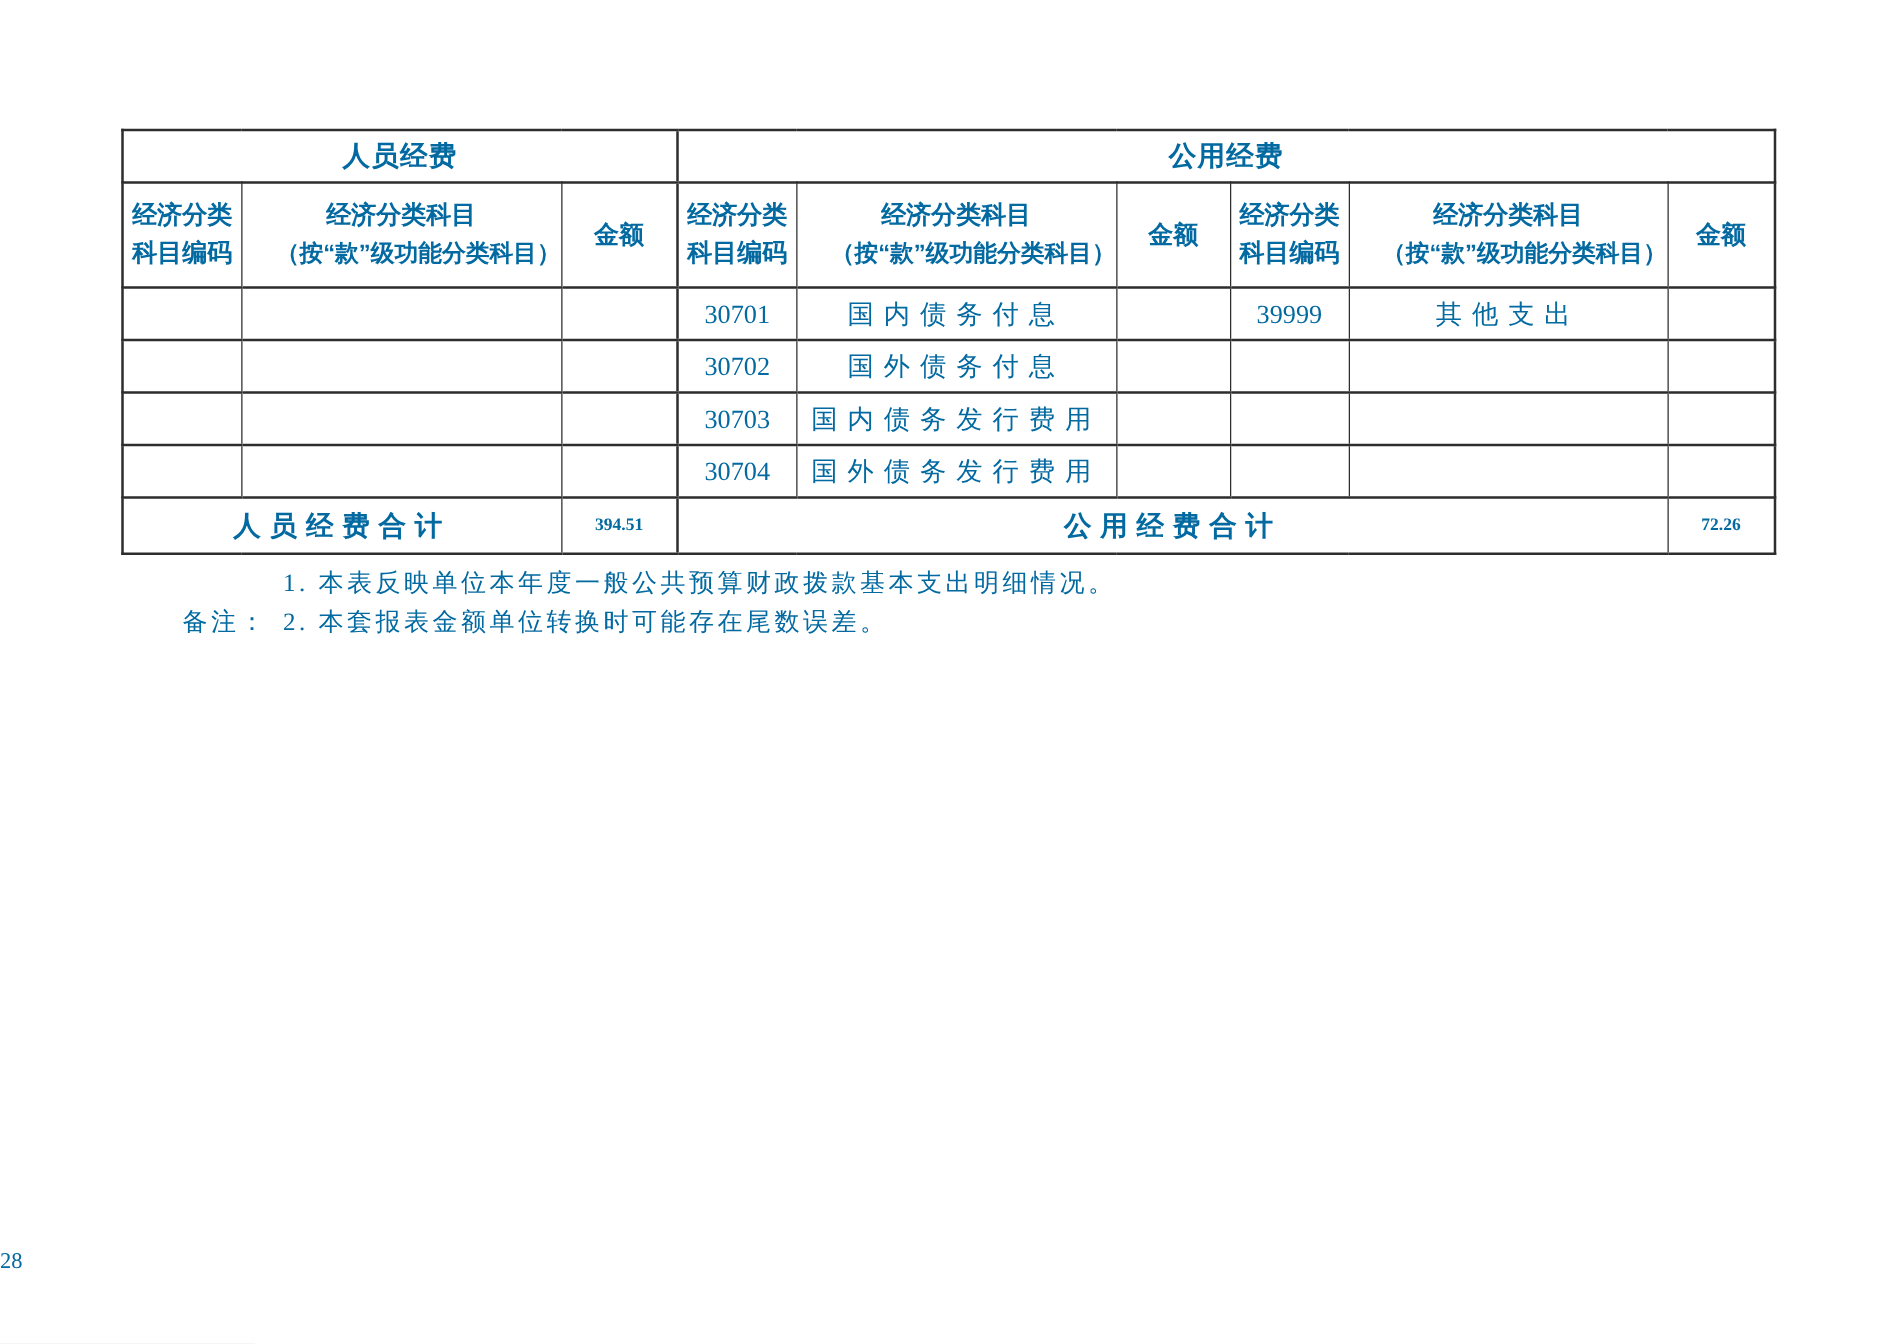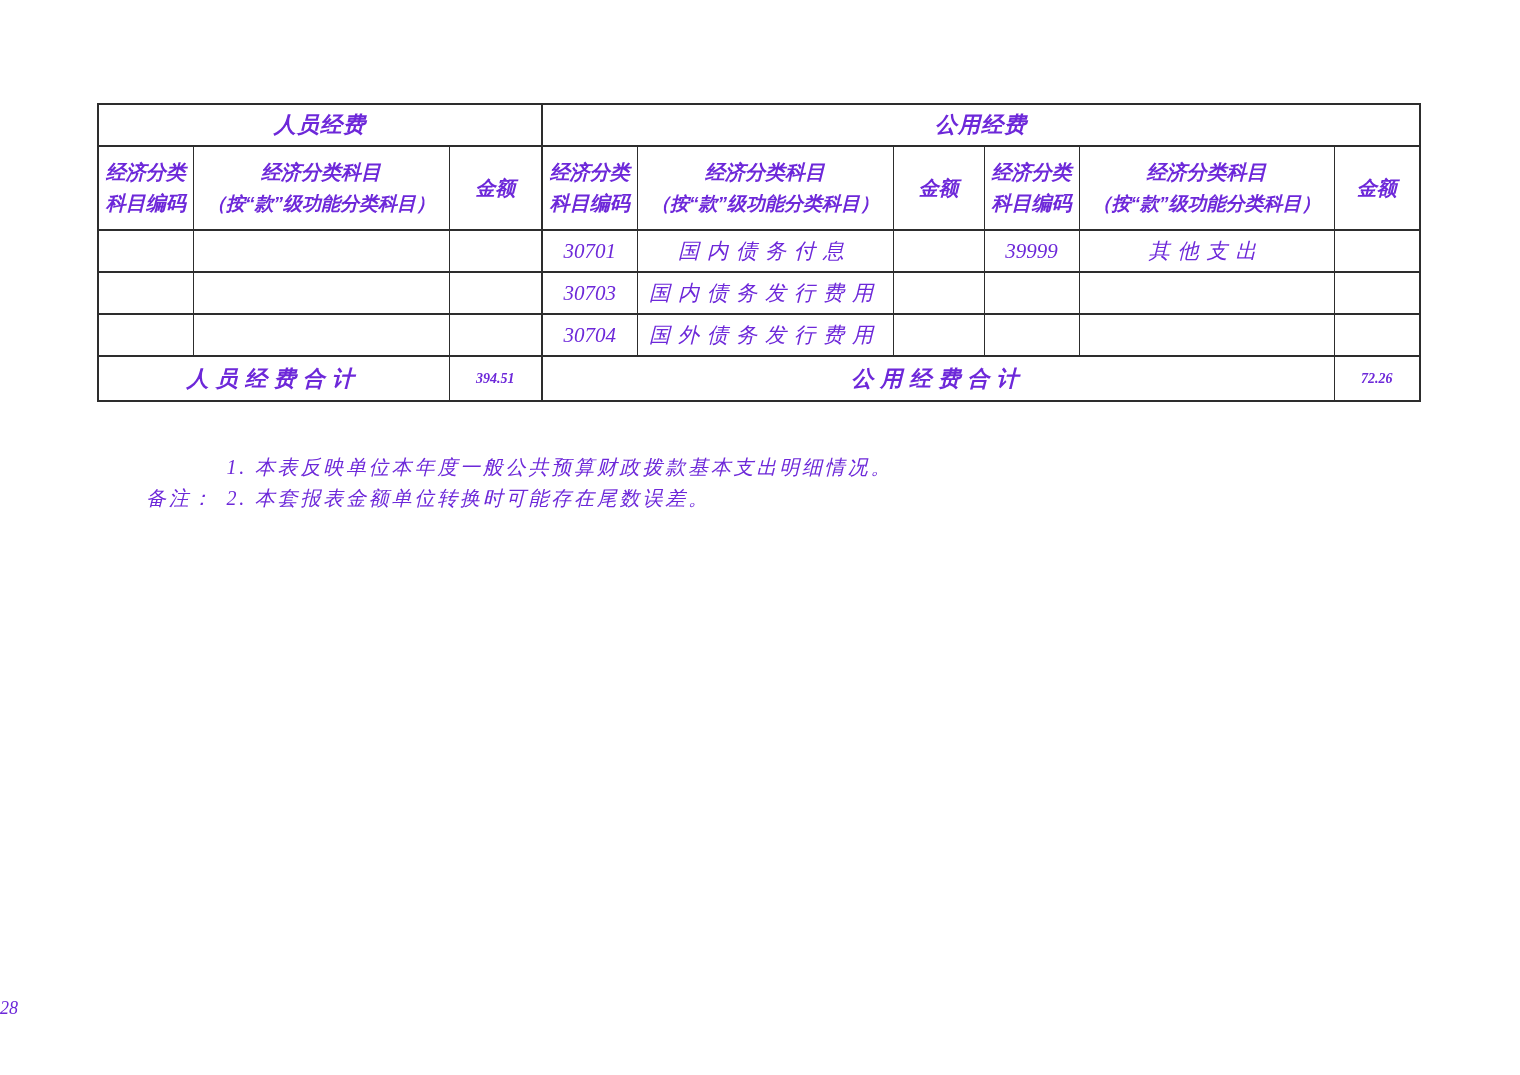--- a/index.html
+++ b/index.html
@@ -6,23 +6,22 @@
     margin: 0;
     padding: 0;
     background: #e8e8e8;
   }
   .page {
     position: relative;
     width: 1520px;
     height: 1075px;
     background: #ffffff;
     font-family: "Liberation Serif", "DejaVu Serif", serif;
-    color: #6d28d9;
+    color: #0369a1;
     overflow: hidden;
-    font-style: italic;
   }
 
   
   table.budget {
     position: absolute;
     left: 97px;
     top: 103px;
     width: 1322px;
     border-collapse: collapse;
     table-layout: fixed;
@@ -51,21 +50,21 @@
     font-weight: bold;
     font-size: 22px;
     letter-spacing: 1px;
   }
   .colhead {
     font-family: "Liberation Sans", "DejaVu Sans", sans-serif;
     font-weight: bold;
     font-size: 20px;
     line-height: 31px;
   }
-  .colhead .l2 { font-size: 19px; }
+  .colhead .l2 { font-size: 19px; text-align: right; }
   .code-cell {
     font-size: 21px;
   }
   .subject-cell {
     text-align: left;
     padding-left: 29px;
     letter-spacing: 0.38em;
     font-size: 21px;
   }
   .amount-cell {
@@ -169,20 +168,31 @@
       <td class="subject-cell"></td>
       <td class="amount-cell"></td>
       <td class="code-cell sect">30701</td>
       <td class="subject-cell">国内债务付息</td>
       <td class="amount-cell"></td>
       <td class="code-cell">39999</td>
       <td class="subject-cell">其他支出</td>
       <td class="amount-cell outer-r"></td>
     </tr>
 
+    <tr class="data-row">
+      <td class="code-cell outer-l"></td>
+      <td class="subject-cell"></td>
+      <td class="amount-cell"></td>
+      <td class="code-cell sect">30702</td>
+      <td class="subject-cell">国外债务付息</td>
+      <td class="amount-cell"></td>
+      <td class="code-cell"></td>
+      <td class="subject-cell"></td>
+      <td class="amount-cell outer-r"></td>
+    </tr>
 
     <tr class="data-row">
       <td class="code-cell outer-l"></td>
       <td class="subject-cell"></td>
       <td class="amount-cell"></td>
       <td class="code-cell sect">30703</td>
       <td class="subject-cell">国内债务发行费用</td>
       <td class="amount-cell"></td>
       <td class="code-cell"></td>
       <td class="subject-cell"></td>

